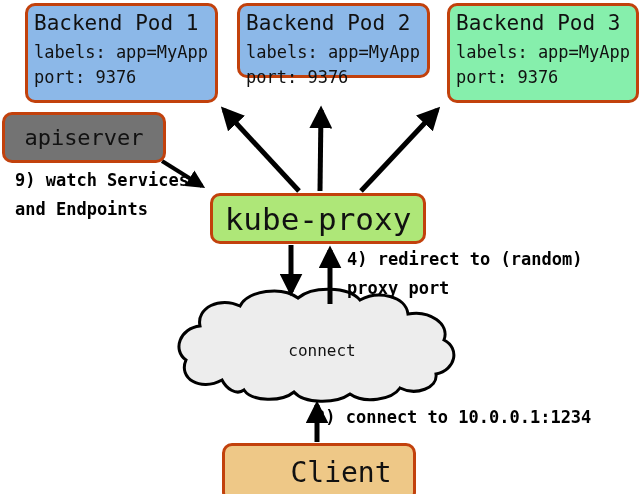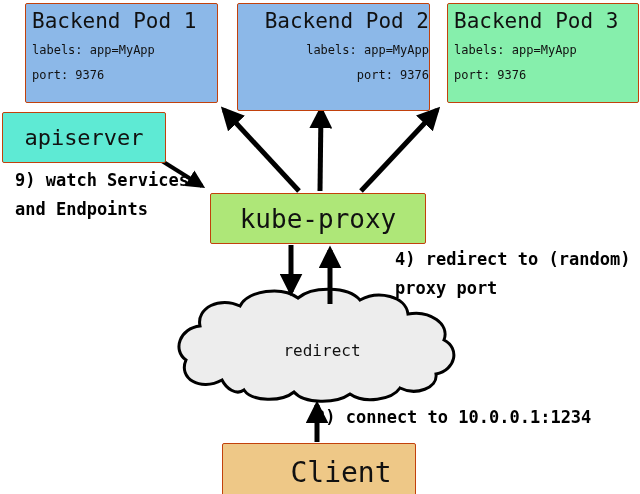--- a/index.html
+++ b/index.html
@@ -12,43 +12,43 @@
     overflow: hidden;
   }
   .layer { position: absolute; left: 0; top: 0; }
   .cloud { stroke: #000000; stroke-width: 3; }
   .arrow { stroke: #000000; fill: none; }
   .arrow.thick { stroke-width: 5; }
   .arrow.thin  { stroke-width: 4; }
   .box {
     position: absolute;
     box-sizing: border-box;
-    border: 1px solid #c2410c;
-    border-radius: 2px;
+    border: 3px solid #c2410c;
+    border-radius: 10px;
     color: #111111;
   }
   .pod-title {
     font-size: 21px;
     line-height: 26px;
     padding: 4px 0 4px 6px;
     white-space: nowrap;
   }
   .pod-meta {
-    font-size: 12px;
+    font-size: 17px;
     line-height: 25px;
     padding-left: 6px;
     white-space: nowrap;
   }
   .center-label {
     display: flex;
     align-items: center;
     justify-content: center;
   }
   .apiserver-box { font-size: 22px; }
-  .kube-proxy-box { font-size: 26px; }
+  .kube-proxy-box { font-size: 31px; }
   .client-box { font-size: 28px; }
   .note {
     position: absolute;
     font-size: 17px;
     font-weight: bold;
     line-height: 29px;
     color: #000000;
     white-space: pre-line;
   }
   .cloud-label {
@@ -95,45 +95,45 @@
     <line class="arrow thick" x1="330" y1="304" x2="330" y2="250" marker-end="url(#ah)"></line>
     <line class="arrow thick" x1="317" y1="442" x2="317" y2="405" marker-end="url(#ah)"></line>
   </svg>
 
   <div class="box" style="left: 25px; top: 3px; width: 193px; height: 100px; background-color: rgb(140, 184, 232);">
     <div class="pod-title">Backend Pod 1</div>
     <div class="pod-meta">labels: app=MyApp</div>
     <div class="pod-meta">port: 9376</div>
   </div>
 
-  <div class="box" style="left: 237px; top: 3px; width: 193px; height: 108px; background-color: rgb(140, 184, 232); text-align: right;">
+  <div class="box" style="left: 237px; top: 3px; width: 193px; height: 75px; background-color: rgb(140, 184, 232);">
     <div class="pod-title">Backend Pod 2</div>
     <div class="pod-meta">labels: app=MyApp</div>
     <div class="pod-meta">port: 9376</div>
   </div>
 
   <div class="box" style="left: 447px; top: 3px; width: 192px; height: 100px; background-color: #86efac;">
     <div class="pod-title">Backend Pod 3</div>
     <div class="pod-meta">labels: app=MyApp</div>
     <div class="pod-meta">port: 9376</div>
   </div>
 
-  <div class="box center-label apiserver-box" style="left: 2px; top: 112px; width: 164px; height: 51px; background-color: #5eead4;">
+  <div class="box center-label apiserver-box" style="left: 2px; top: 112px; width: 164px; height: 51px; background-color: #737373;">
     <span>apiserver</span>
   </div>
 
   <div class="box center-label kube-proxy-box" style="left: 210px; top: 193px; width: 216px; height: 51px; background-color: rgb(174, 231, 120);">
     <span>kube-proxy</span>
   </div>
 
   <div class="box center-label client-box" style="left: 222px; top: 443px; width: 194px; height: 59px; background-color: rgb(238, 200, 135); padding-left: 44px;">
     <span>Client</span>
   </div>
 
-  <div class="cloud-label" style="left:270px; top:341px; width:104px;">redirect</div>
+  <div class="cloud-label" style="left:270px; top:341px; width:104px;">connect</div>
 
   <div class="note" style="left:15px;  top:166px;">9) watch Services
 and Endpoints</div>
   <div class="note" style="left:315px; top:403px;">3) connect to 10.0.0.1:1234</div>
-  <div class="note" style="left:347px; top:245px;margin-left:48px;">4) redirect to (random)
+  <div class="note" style="left:347px; top:245px;">4) redirect to (random)
 proxy port</div>
 
 </div>
 
 </body></html>

